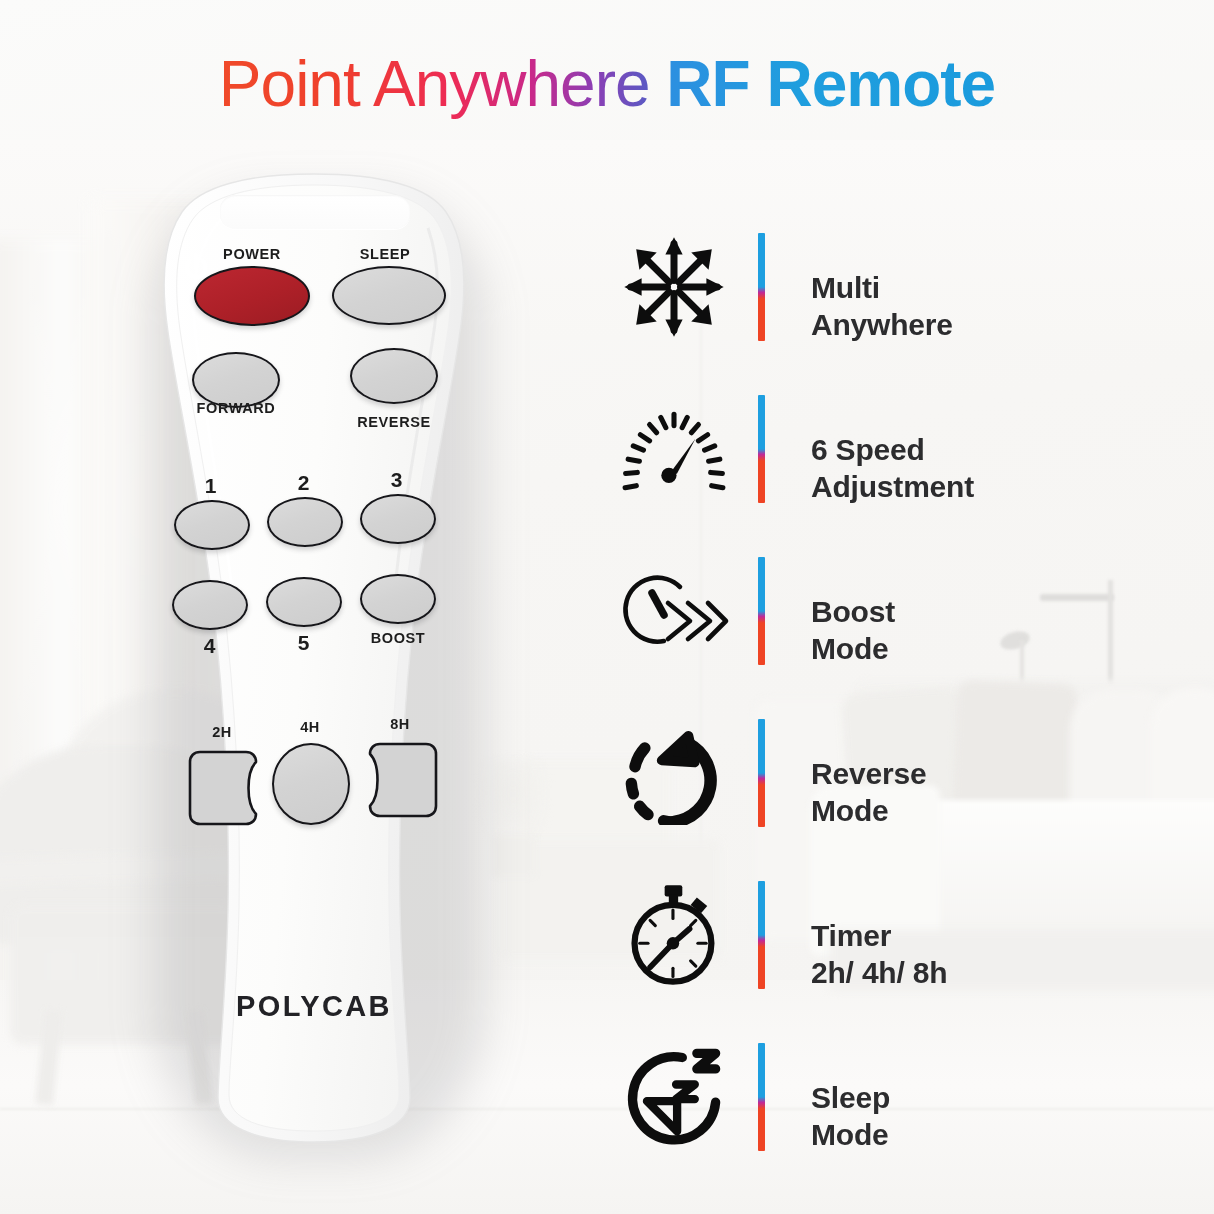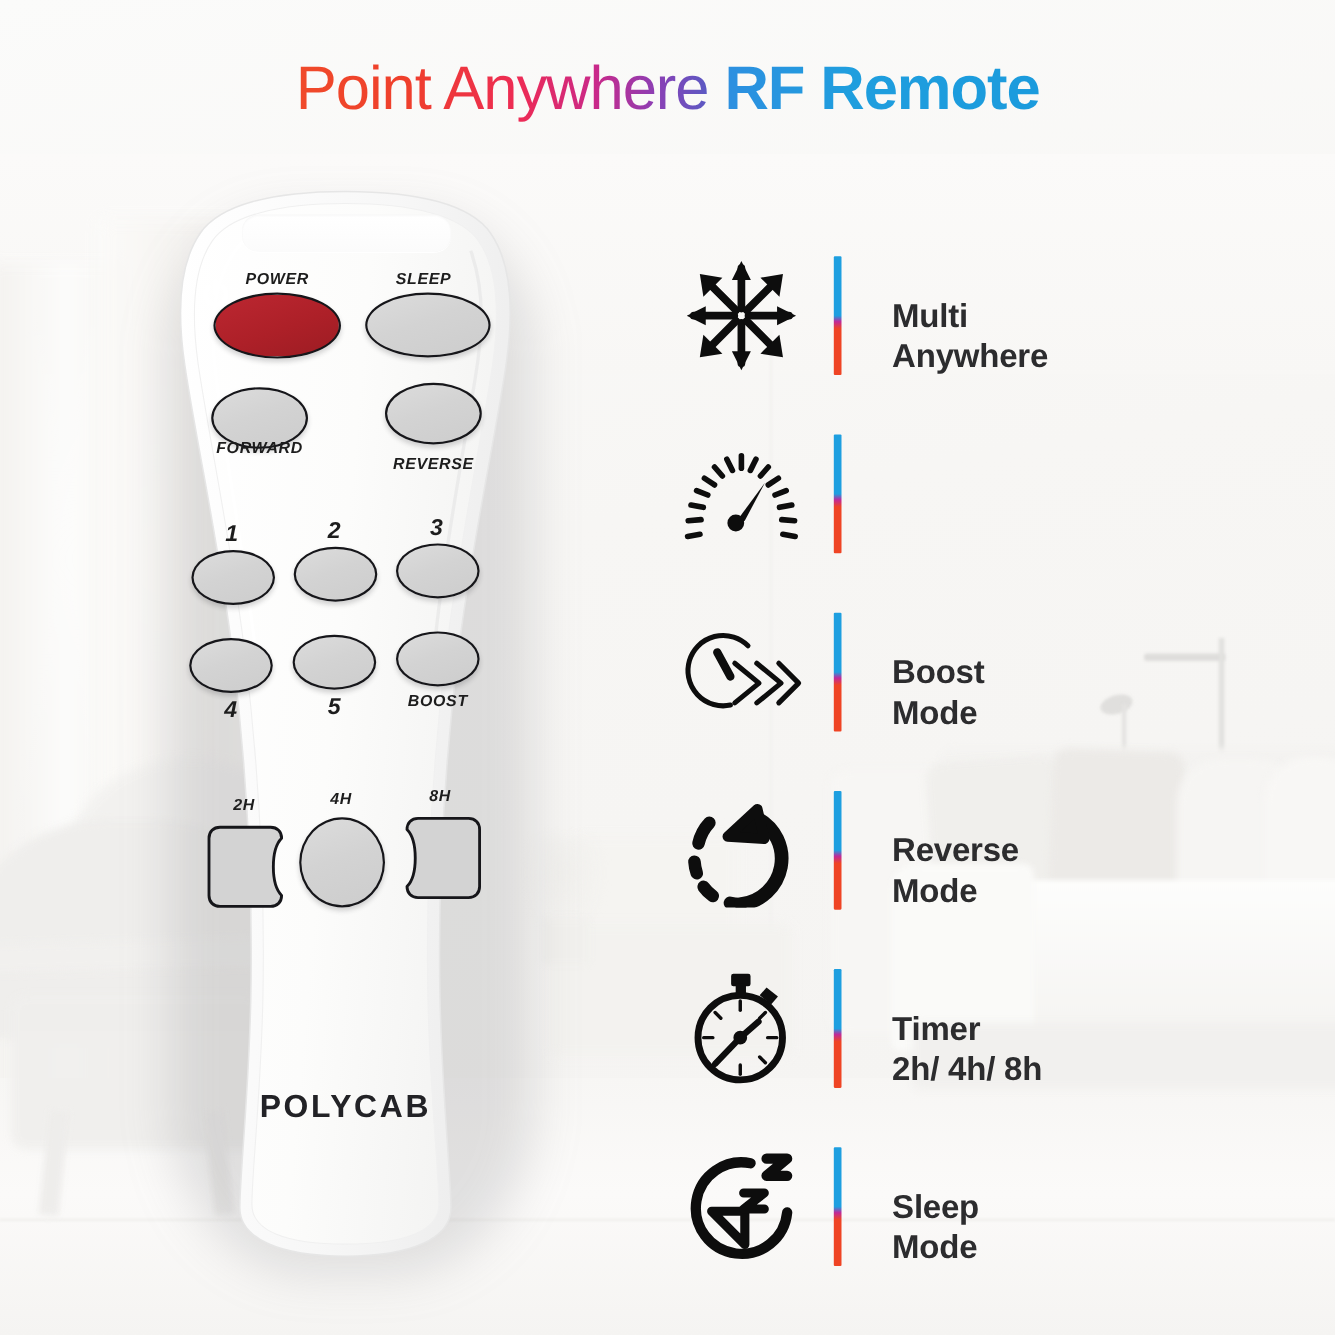--- a/index.html
+++ b/index.html
@@ -94,21 +94,21 @@
     background:linear-gradient(180deg,#f7f6f4 0%, #fbfaf9 45%, #f5f4f2 100%); }
   .floor-line { left:0; top:1108px; width:1214px; height:2px; background:#f0efec; filter:blur(1px); }
   .wall-seam { left:700px; top:300px; width:2px; height:560px; background:#f2f1ef; filter:blur(1.2px); }
   .wall-top { left:0; top:140px; width:1214px; height:200px;
     background:linear-gradient(180deg,#fbfaf9,#f8f7f5); }
 
   
   .headline {
     position:absolute; top:52px; left:0; width:1214px;
     text-align:center; white-space:nowrap;
-    font-size:56px; line-height:1.0; letter-spacing:-1px;
+    font-size:64px; line-height:1.0; letter-spacing:-1px;
   }
   .headline .part1 {
     font-weight:400;
     background:linear-gradient(90deg,#f04a2a 0%, #ef3f2c 26%, #ed2b55 52%, #c9298a 70%, #8b3fb5 84%, #4b63c8 100%);
     -webkit-background-clip:text; background-clip:text; color:transparent;
   }
   .headline .part2 {
     font-weight:700;
     background:linear-gradient(90deg,#2d8fe0 0%, #1f9ede 40%, #1b9bdd 100%);
     -webkit-background-clip:text; background-clip:text; color:transparent;
@@ -129,21 +129,21 @@
 
   .ir-window {
     position:absolute; left:92px; top:27px; width:190px; height:34px;
     background:linear-gradient(180deg,#ffffff,#fbfbfb);
     border-radius:16px/14px;
     box-shadow:inset 0 1px 2px rgba(0,0,0,.045), 0 1px 0 rgba(255,255,255,.9);
   }
 
   .btn-label {
     position:absolute; font-size:14.5px; font-weight:700; color:#1d1d1d;
-    letter-spacing:.6px; text-align:center; white-space:nowrap;font-style:italic;
+    letter-spacing:.6px; text-align:center; white-space:nowrap;
   }
   .num-label { font-size:21px; font-weight:700; }
 
   .key {
     position:absolute;
     background:linear-gradient(160deg,#dcdcdc 0%, #d3d3d3 45%, #cdcdcd 100%);
     border:2.4px solid #16161a;
     box-shadow:0 3px 5px rgba(40,40,45,.20);
   }
   .key.ell { border-radius:50%; }
@@ -385,20 +385,24 @@
             <line x1="95" y1="45" x2="85" y2="49"></line>
             <line x1="100" y1="58" x2="89" y2="60"></line>
             <line x1="102.5" y1="72" x2="91" y2="71"></line>
             <line x1="103" y1="86" x2="92" y2="84"></line>
           </g>
           <path d="M48 76 L76 38 L58 72 Z" fill="#0d0d0d"></path>
           <circle cx="50" cy="74" r="7.5" fill="#0d0d0d"></circle>
         </svg>
       </div>
       <div class="feat-bar"></div>
+      <div class="feat-text">
+        <div>6 Speed</div>
+        <div>Adjustment</div>
+      </div>
     </div>
 
     <div class="feat-row">
       <div class="feat-icon">
         <svg width="112" height="96" viewBox="0 0 112 96" aria-hidden="true">
           <path d="M62 24 A32 32 0 1 0 46 78" fill="none" stroke="#0d0d0d" stroke-width="4.6" stroke-linecap="round"></path>
           <path d="M34 30 L46 52" fill="none" stroke="#0d0d0d" stroke-width="7.5" stroke-linecap="round"></path>
           <g fill="none" stroke="#0d0d0d" stroke-width="4.6" stroke-linejoin="round" stroke-linecap="round">
             <path d="M50 40 L72 58 L50 76"></path>
             <path d="M70 40 L92 58 L70 76"></path>

